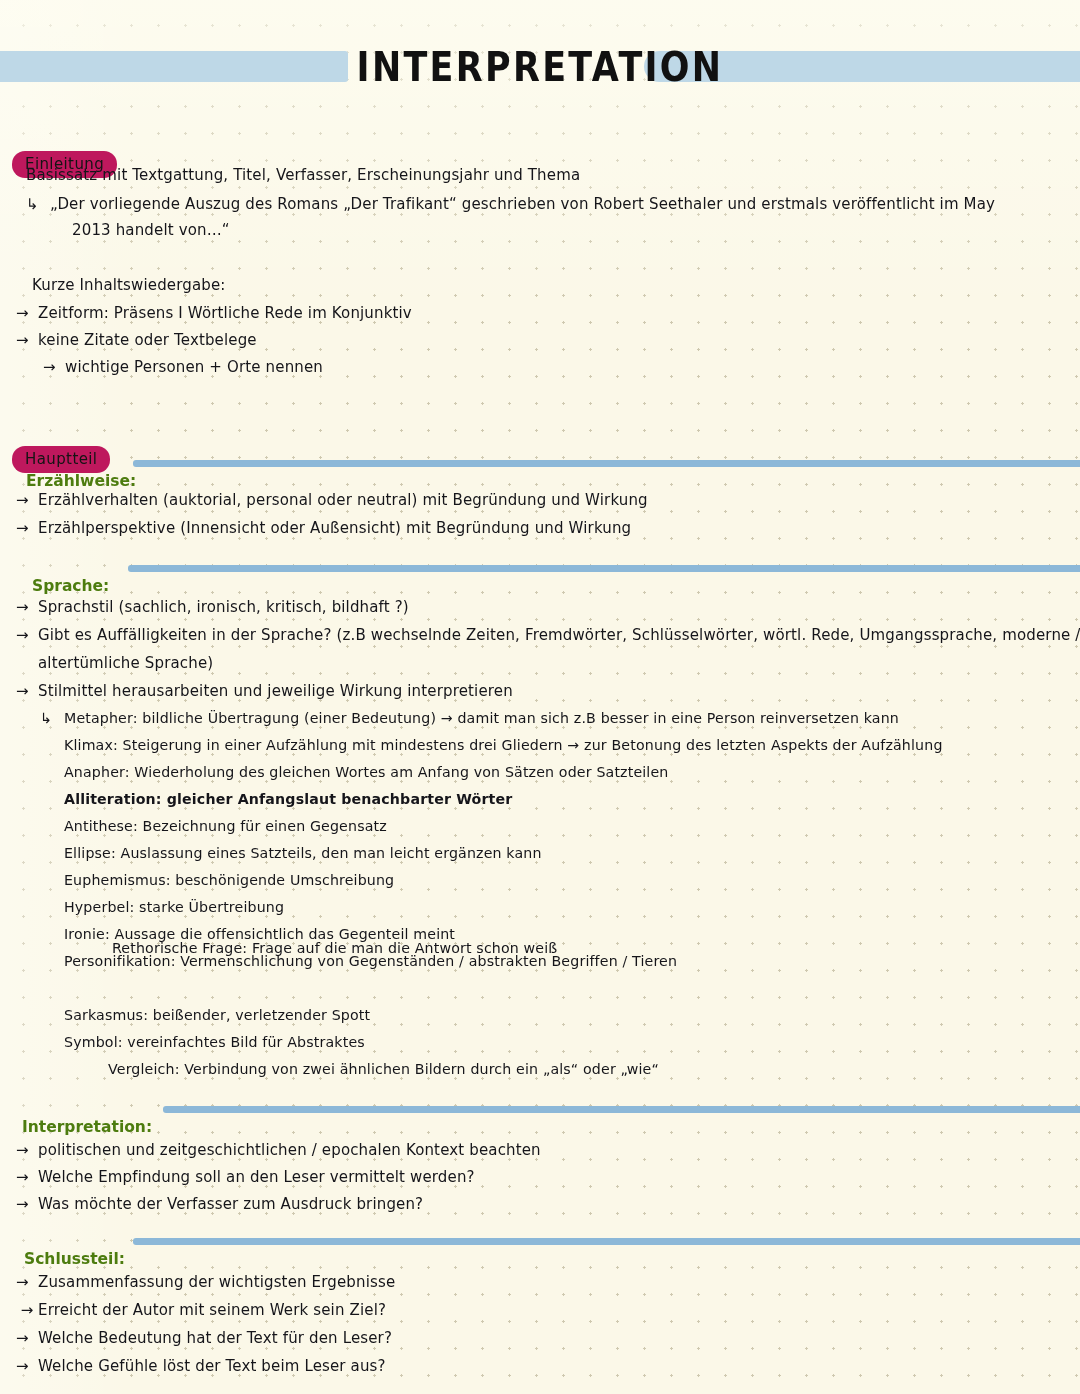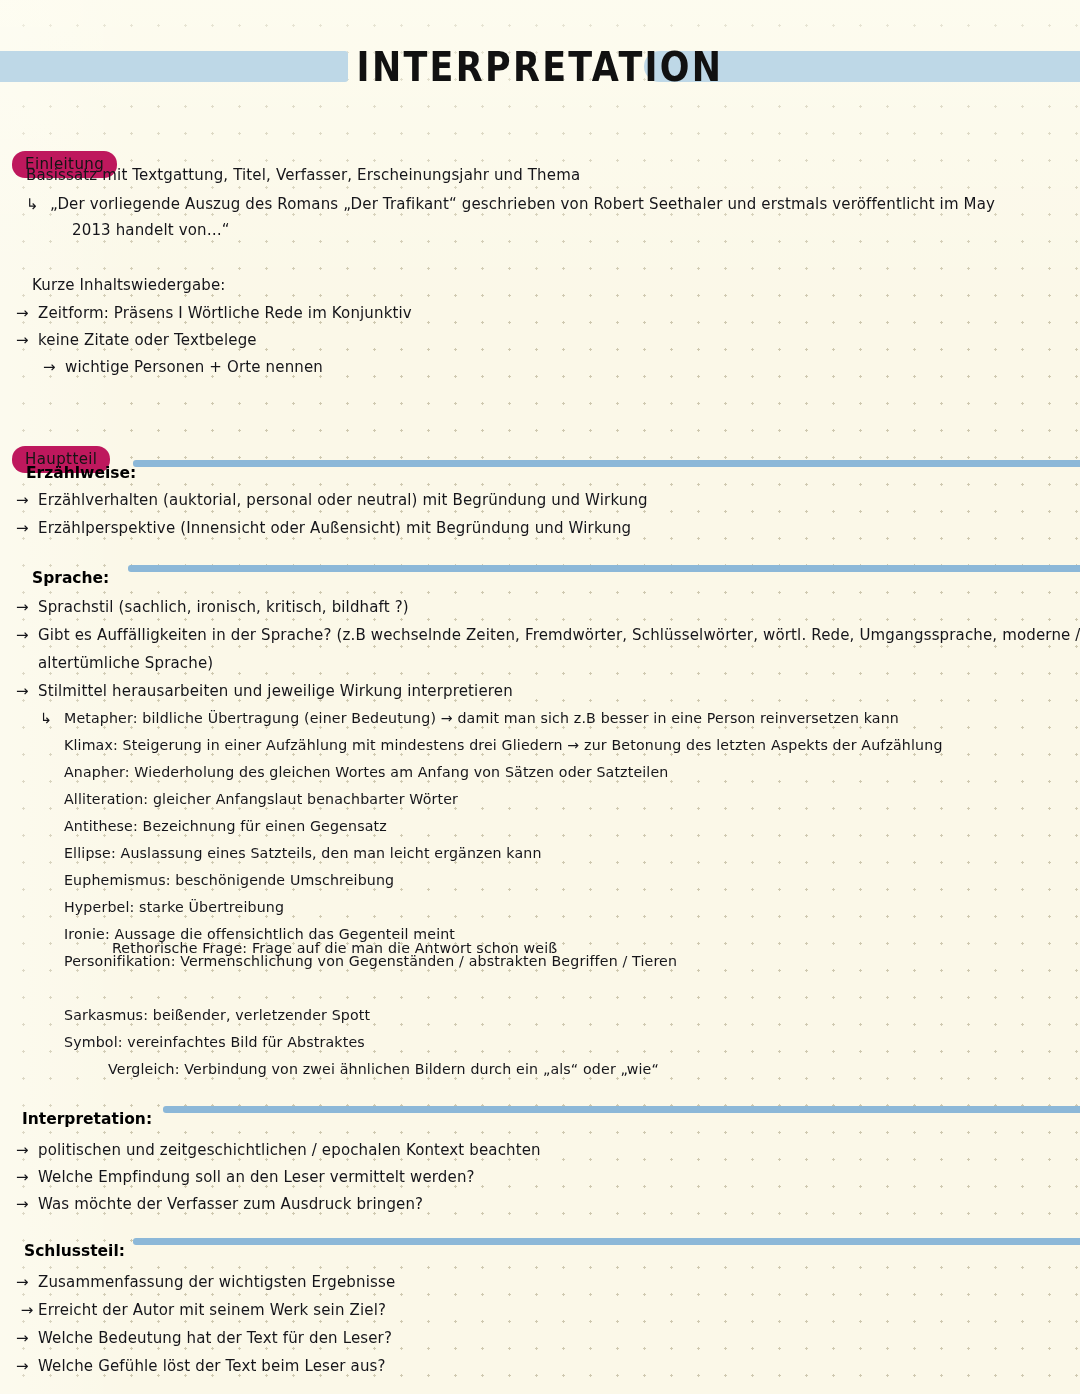--- a/index.html
+++ b/index.html
@@ -104,24 +104,24 @@
   
   .sec {
     position: absolute;
     left: 0;
     width: 1080px;
     height: 26px;
   }
   .sec-label {
     position: absolute;
     left: 26px;
-    top: 4px;
+    top: 12px;
     font-size: 15.5px;
     font-weight: 600;
-    color: #000000;
+    color: #4d7c0f;
     white-space: nowrap;
   }
   .sec-rule {
     position: absolute;
     top: 0px;
     height: 7px;
     right: 0;
     background: #8cb8d8;
     border-radius: 3px 0 0 3px;
   }
@@ -174,21 +174,21 @@
 <div class="ln" style="left:16px; top:625px;"><span class="arrow">→</span><span>Gibt es Auffälligkeiten in der Sprache? (z.B wechselnde Zeiten, Fremdwörter, Schlüsselwörter, wörtl. Rede, Umgangssprache, moderne /</span></div>
 
 <div class="ln" style="left:38px; top:653px;">altertümliche Sprache)</div>
 
 <div class="ln" style="left:16px; top:681px;"><span class="arrow">→</span><span>Stilmittel herausarbeiten und jeweilige Wirkung interpretieren</span></div>
 
 <div class="ln sm" style="left:40px; top:708px;"><span class="arrow-sub">↳</span><span>Metapher: bildliche Übertragung (einer Bedeutung) → damit man sich z.B besser in eine Person reinversetzen kann</span></div>
 
 <div class="ln sm" style="left:64px; top:735px;">Klimax: Steigerung in einer Aufzählung mit mindestens drei Gliedern → zur Betonung des letzten Aspekts der Aufzählung</div>
 <div class="ln sm" style="left:64px; top:762px;">Anapher: Wiederholung des gleichen Wortes am Anfang von Sätzen oder Satzteilen</div>
-<div class="ln sm" style="left:64px; top:789px;">Alliteration: gleicher Anfangslaut benachbarter Wörter</div>
+<div class="ln sm" style="left:64px; top:789px;font-weight:bold;">Alliteration: gleicher Anfangslaut benachbarter Wörter</div>
 <div class="ln sm" style="left:64px; top:816px;">Antithese: Bezeichnung für einen Gegensatz</div>
 <div class="ln sm" style="left:64px; top:843px;">Ellipse: Auslassung eines Satzteils, den man leicht ergänzen kann</div>
 <div class="ln sm" style="left:64px; top:870px;">Euphemismus: beschönigende Umschreibung</div>
 <div class="ln sm" style="left:64px; top:897px;">Hyperbel: starke Übertreibung</div>
 <div class="ln sm" style="left:64px; top:924px;">Ironie: Aussage die offensichtlich das Gegenteil meint</div>
 <div class="ln sm" style="left:64px; top:951px;">Personifikation: Vermenschlichung von Gegenständen / abstrakten Begriffen / Tieren</div>
 <div class="ln sm" style="left:64px; top:938px;margin-left:48px;">Rethorische Frage: Frage auf die man die Antwort schon weiß</div>
 <div class="ln sm" style="left:64px; top:1005px;text-align:right;">Sarkasmus: beißender, verletzender Spott</div>
 <div class="ln sm" style="left:64px; top:1032px;">Symbol: vereinfachtes Bild für Abstraktes</div>
 <div class="ln sm" style="left:64px; top:1059px;margin-left:44px;">Vergleich: Verbindung von zwei ähnlichen Bildern durch ein „als“ oder „wie“</div>

